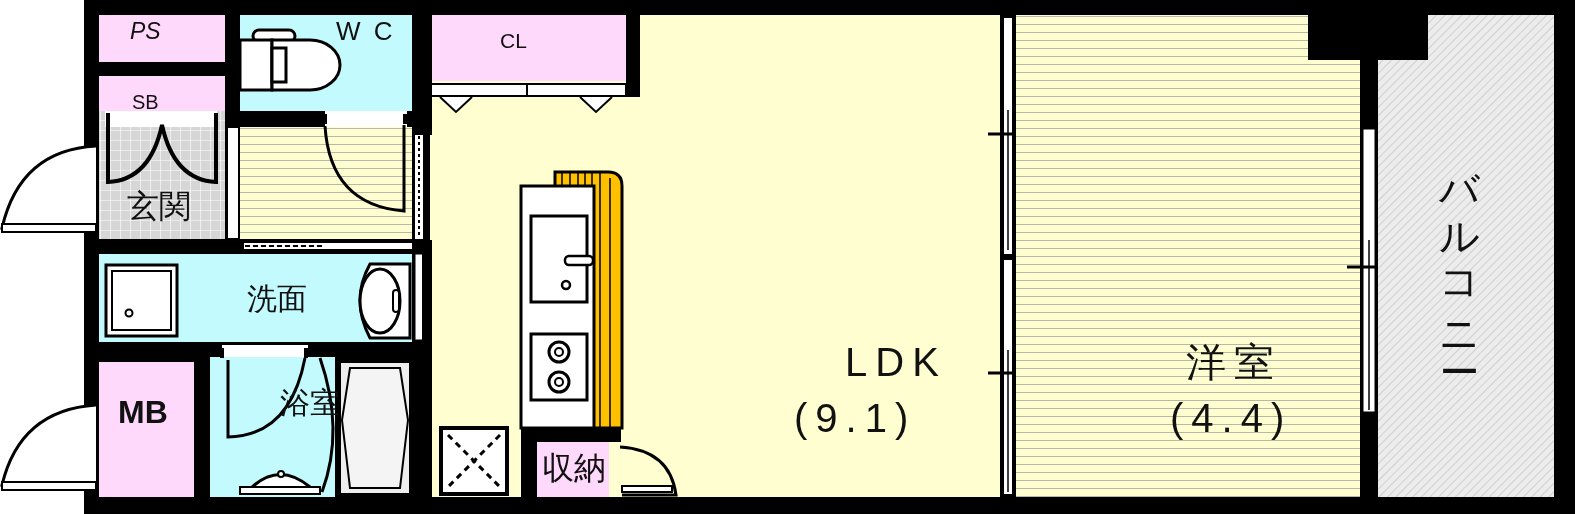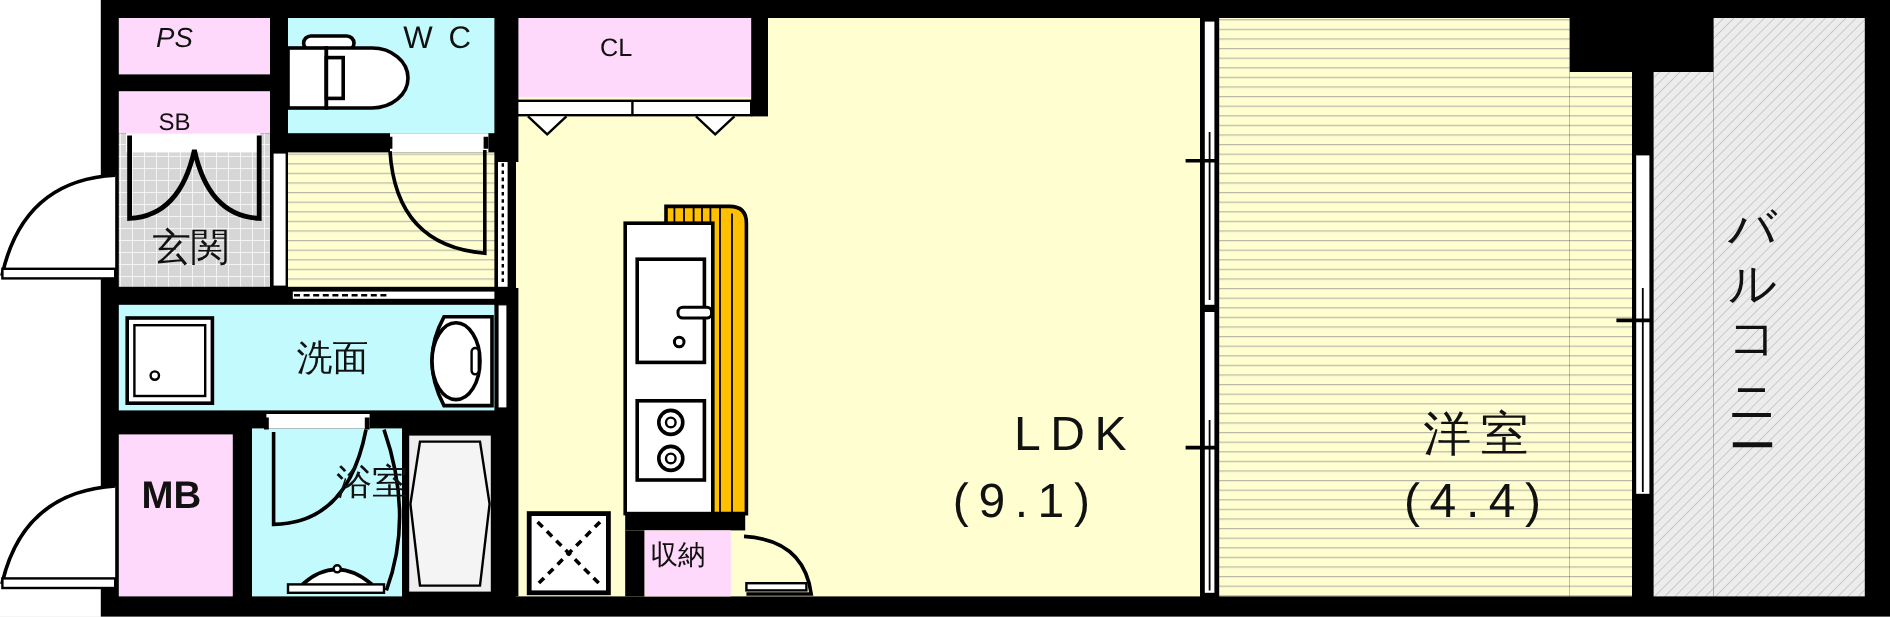--- a/index.html
+++ b/index.html
@@ -152,21 +152,21 @@
 </svg>
 
 <div class="lbl lbl-en" style="left:130px;top:20px;font-size:23px;font-style:italic;">PS</div>
 <div class="lbl lbl-en" style="left:132px;top:92px;font-size:20px;">SB</div>
 <div class="lbl lbl-en" style="left:336px;top:18px;font-size:26px;letter-spacing:3px;">W C</div>
 <div class="lbl lbl-jp" style="left:127px;top:190px;font-size:32px;">玄関</div>
 <div class="lbl lbl-en" style="left:500px;top:30px;font-size:21px;">CL</div>
 <div class="lbl lbl-jp" style="left:247px;top:284px;font-size:30px;">洗面</div>
 <div class="lbl lbl-en" style="left:118px;top:396px;font-size:32px;font-weight:bold;">MB</div>
 <div class="lbl lbl-jp" style="left:240px;top:388px;font-size:30px;margin-left:40px;">浴室</div>
-<div class="lbl lbl-jp" style="left:542px;top:452px;font-size:23px;">収納</div>
+<div class="lbl lbl-jp" style="left:542px;top:452px;font-size:32px;">収納</div>
 
 <div class="lbl lbl-en big" style="left:845px;top:342px;">LDK</div>
 <div class="lbl lbl-en big" style="left:794px;top:398px;">(9.1)</div>
 
 <div class="lbl lbl-jp big" style="left:1186px;top:342px;">洋室</div>
 <div class="lbl lbl-en big" style="left:1170px;top:398px;">(4.4)</div>
 
 <div class="lbl lbl-jp vert" style="left:1440px;top:145px;">バルコニー</div>
 
 </body></html>

